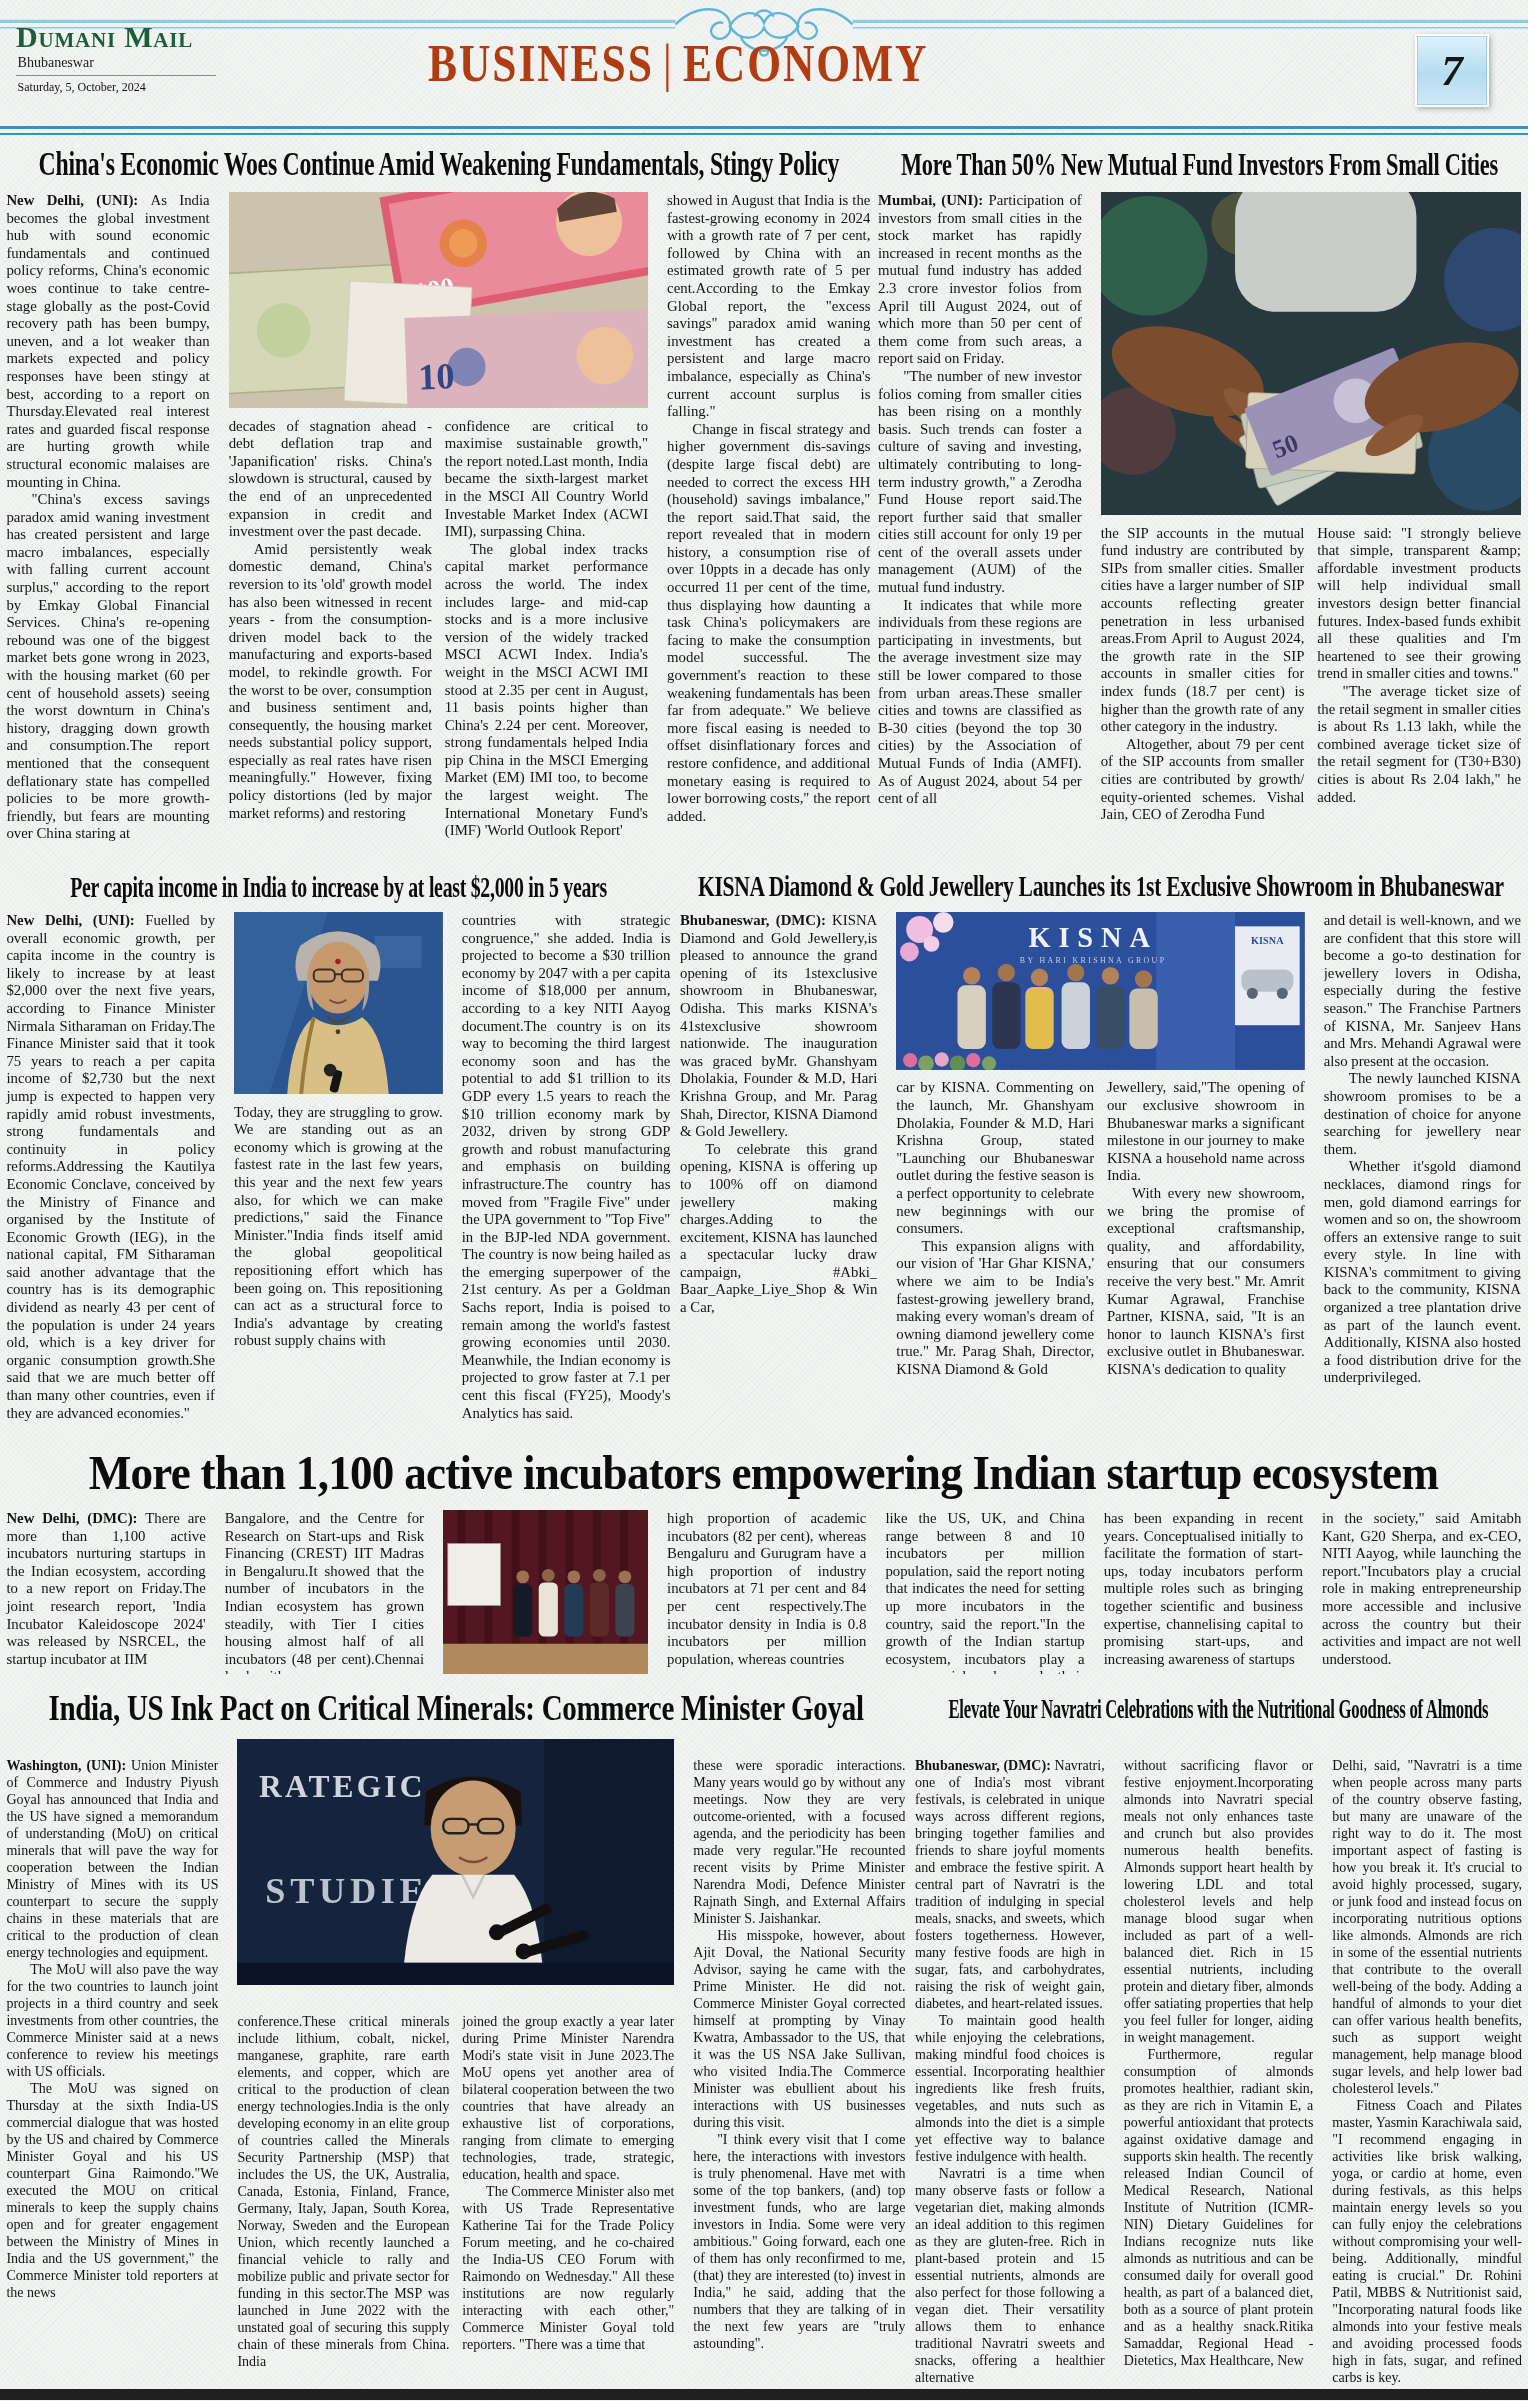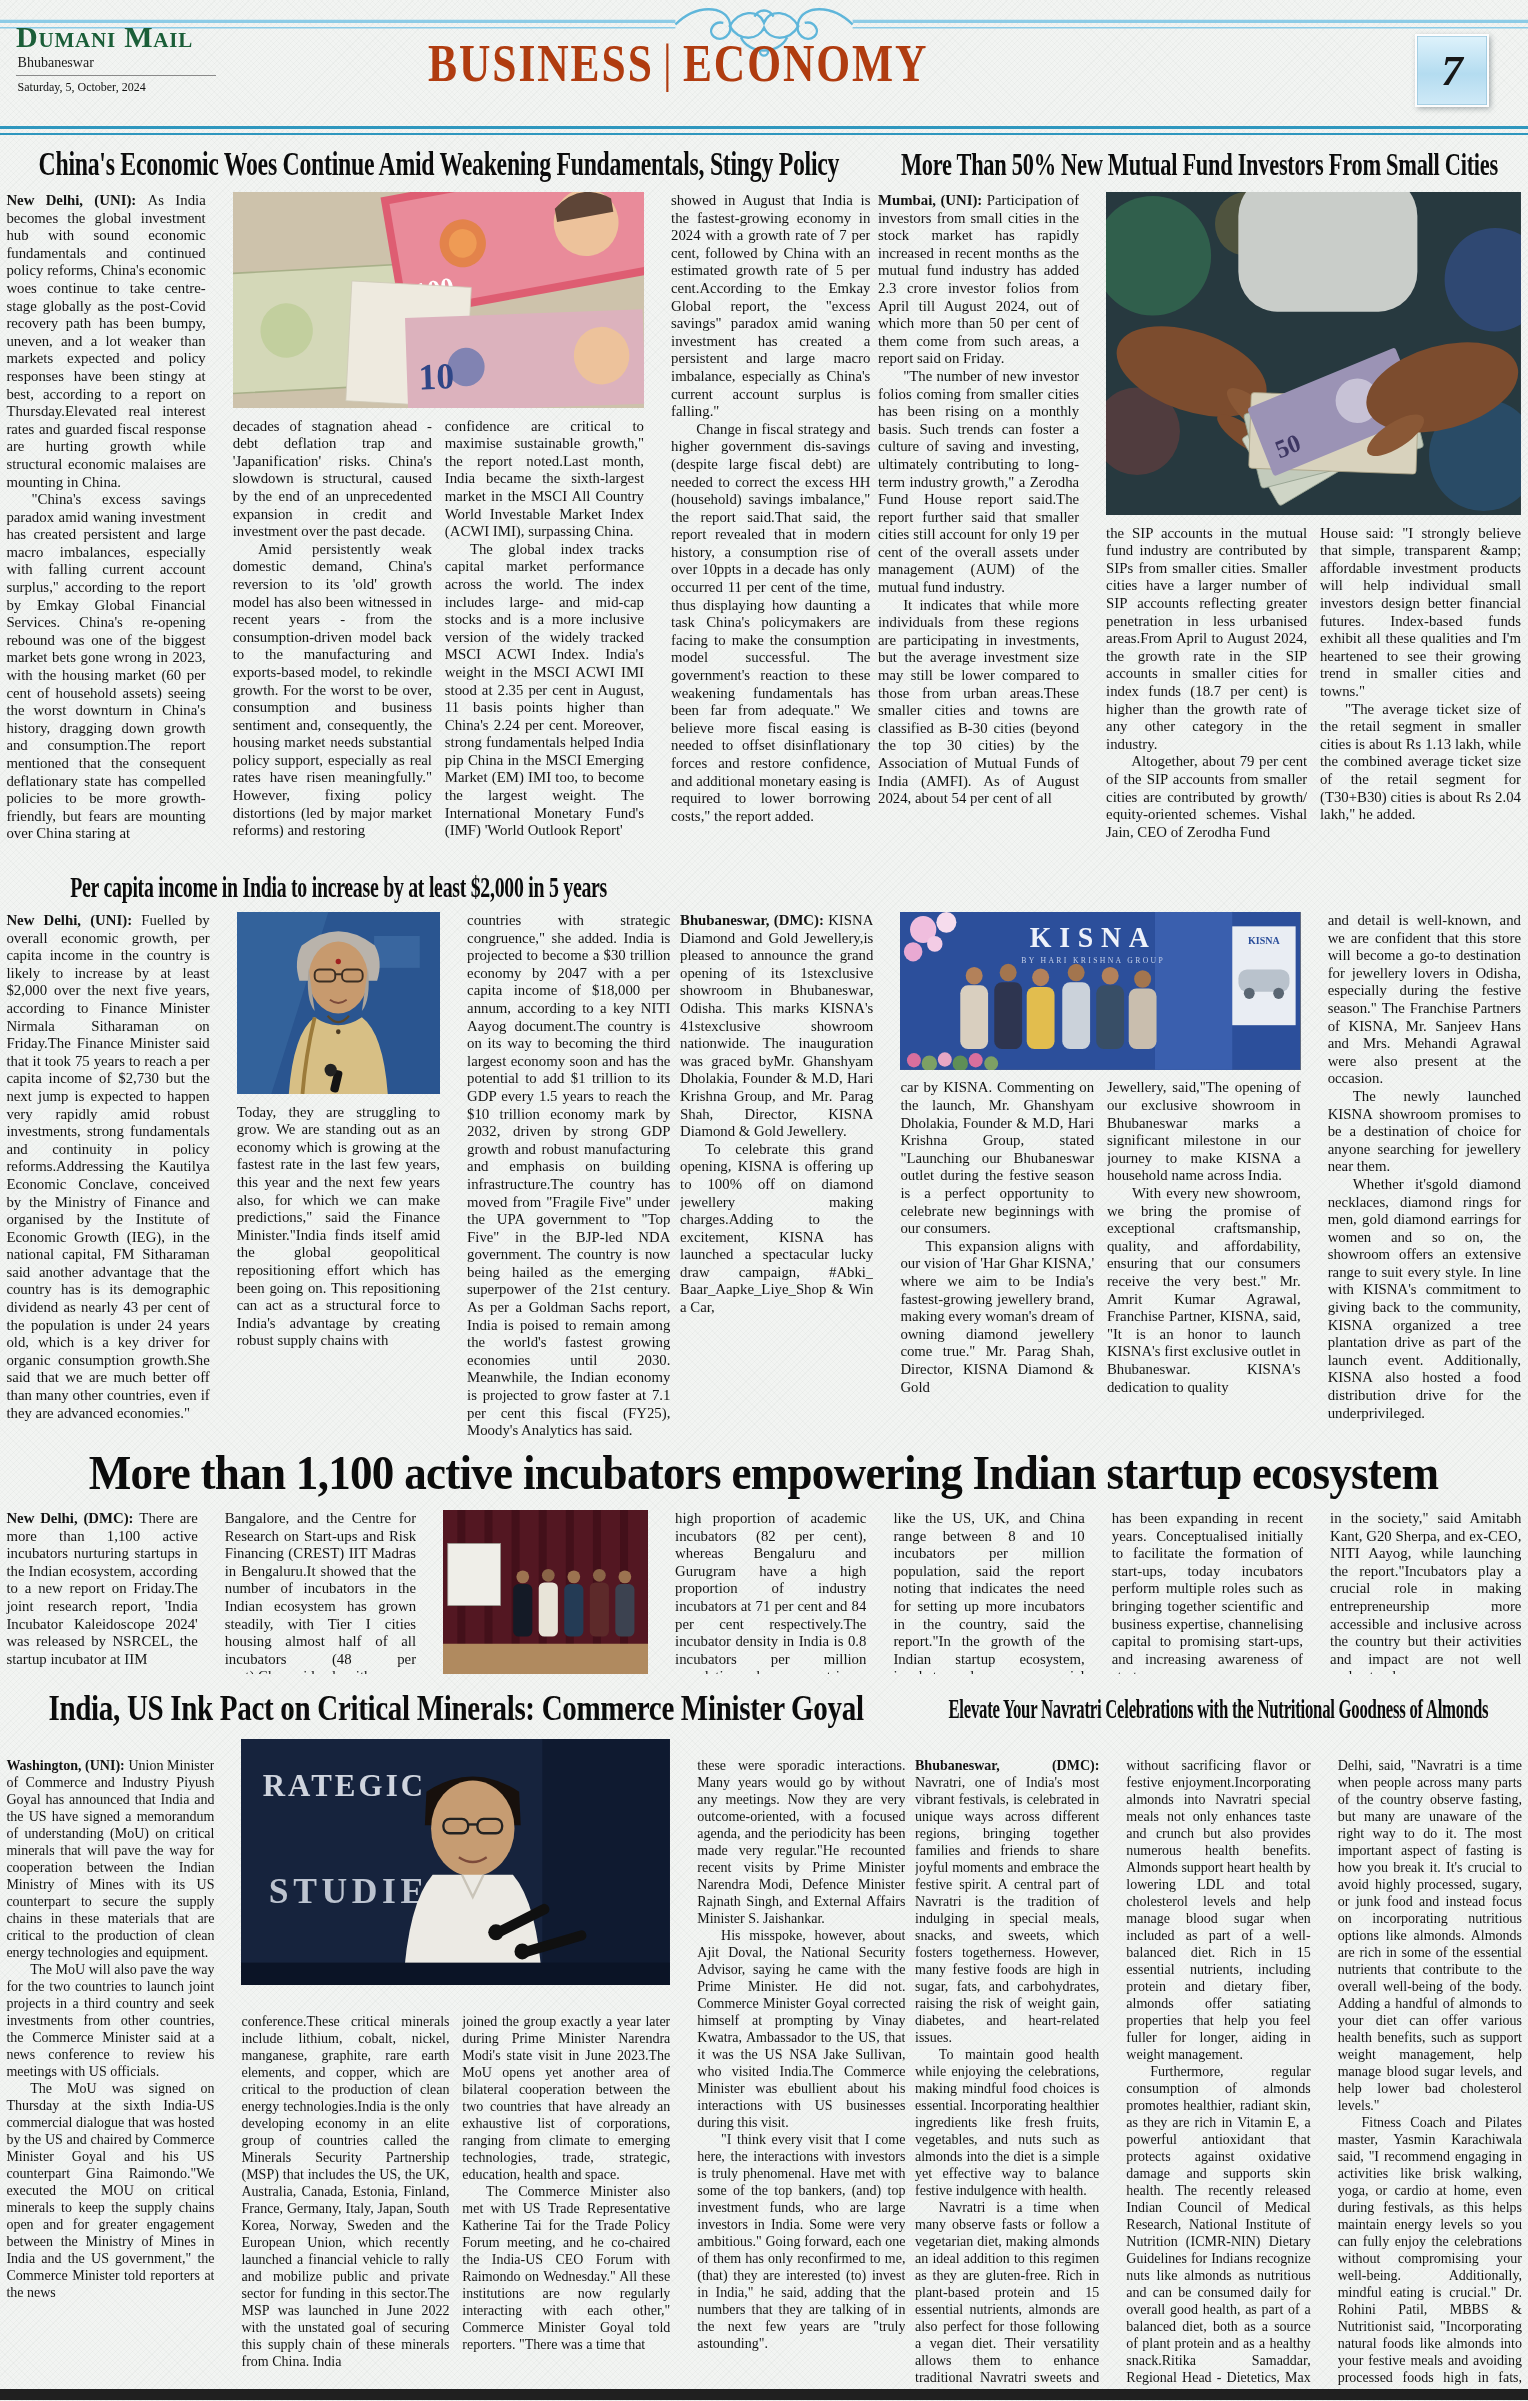--- a/index.html
+++ b/index.html
@@ -22,21 +22,21 @@
     background:linear-gradient(180deg,#def2fb 0%,#b4dcf0 55%,#cfe9f7 100%);
     border:2.4px solid #fdfdfd;box-shadow:1.6px 2.4px 5.6px rgba(70,85,92,.5),inset 0 0 0 0.8px #9cc8de;
     font-size:43px;font-style:italic;font-weight:700;color:#171717;}
   #rule{left:0;top:126px;width:1528px;height:8.8px;border-top:3.2px solid #2f97be;border-bottom:2.4px solid #2f97be;box-sizing:border-box;}
   #bottom-bar{left:0;top:2389px;width:1528px;height:11.2px;background:#202020;}
   
   .hl{display:flex;align-items:center;justify-content:center;}
   .hl span{font-family:"Liberation Serif",serif;font-weight:700;color:#0c0c0c;white-space:nowrap;
     letter-spacing:-0.4px;transform:scaleX(var(--sx));transform-origin:center;line-height:1;}
   
-  .body{display:flex;gap:27px;align-items:stretch;justify-content:flex-end;}
+  .body{display:flex;gap:19px;align-items:stretch;}
   .col{font-size:14.8px;line-height:17.6px;text-align:justify;overflow:hidden;}
   .fs-s .col{font-size:14px;line-height:17px;margin-top:18px;}
   .col p{margin:0;}
   .col p.ind{text-indent:1.7em;}
   .dl{font-weight:700;}
   .dl::after{content:" ";}
   .stack{display:flex;flex-direction:column;gap:9.6px;overflow:hidden;}
   .subcols{display:flex;gap:12.8px;overflow:hidden;}
   .photo{overflow:hidden;background:#777;}
   .photo svg{display:block;width:100%;height:100%;}
@@ -181,20 +181,23 @@
         <div class="col" style="width:206px">
           <p>House said: "I strongly believe that simple, transparent &amp;amp; affordable investment products will help individual small investors design better financial futures. Index-based funds exhibit all these qualities and I'm heartened to see their growing trend in smaller cities and towns."</p>
           <p class="ind">"The average ticket size of the retail segment in smaller cities is about Rs 1.13 lakh, while the combined average ticket size of the retail segment for (T30+B30) cities is about Rs 2.04 lakh," he added.</p>
         </div>
       </div>
     </div>
   </div>
 
   <div class="abs hl" style="left:6.4px;top:865px;width:664px;height:43px">
     <span style="font-size:30px;--sx:.66">Per capita income in India to increase by at least $2,000 in 5 years</span>
+  </div>
+  <div class="abs hl" style="left:680px;top:865px;width:841px;height:43px">
+    <span style="font-size:29.5px;--sx:.73">KISNA Diamond &amp; Gold Jewellery Launches its 1st Exclusive Showroom in Bhubaneswar</span>
   </div>
 
   <div class="abs body" style="left:6.4px;top:912px;width:664px;height:530px">
     <div class="col" style="width:212px">
       <p><span class="dl">New Delhi, (UNI):</span><span>Fuelled by overall economic growth, per capita income in the country is likely to increase by at least $2,000 over the next five years, according to Finance Minister Nirmala Sitharaman on Friday.The Finance Minister said that it took 75 years to reach a per capita income of $2,730 but the next jump is expected to happen very rapidly amid robust investments, strong fundamentals and continuity in policy reforms.Addressing the Kautilya Economic Conclave, conceived by the Ministry of Finance and organised by the Institute of Economic Growth (IEG), in the national capital, FM Sitharaman said another advantage that the country has is its demographic dividend as nearly 43 per cent of the population is under 24 years old, which is a key driver for organic consumption growth.She said that we are much better off than many other countries, even if they are advanced economies."</span></p>
     </div>
     <div class="stack" style="width:212px">
       <div class="photo" style="height:182px">
         <svg viewBox="0 0 267 228" preserveAspectRatio="none">
           <rect width="267" height="228" fill="#2a5590"></rect>

